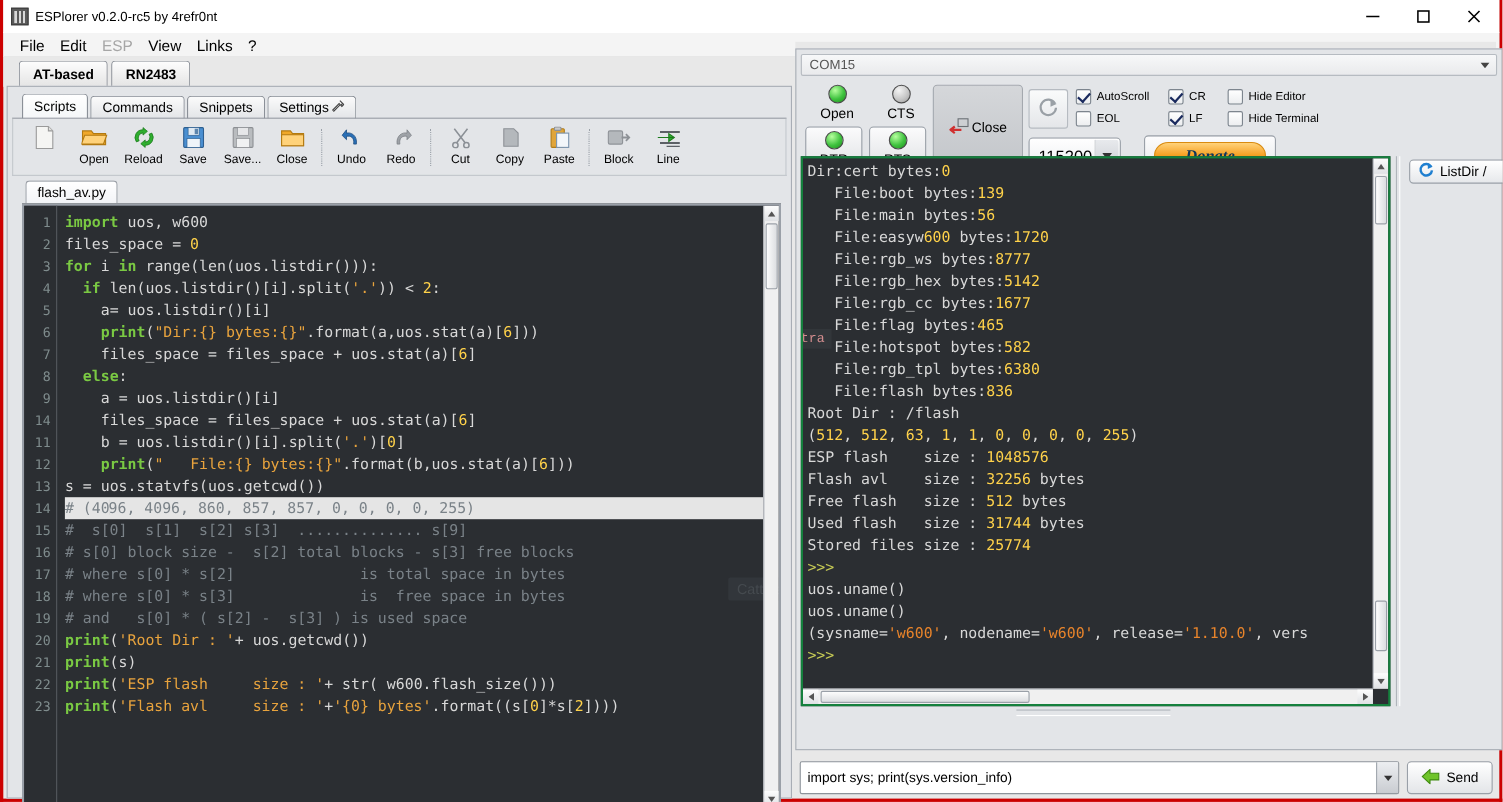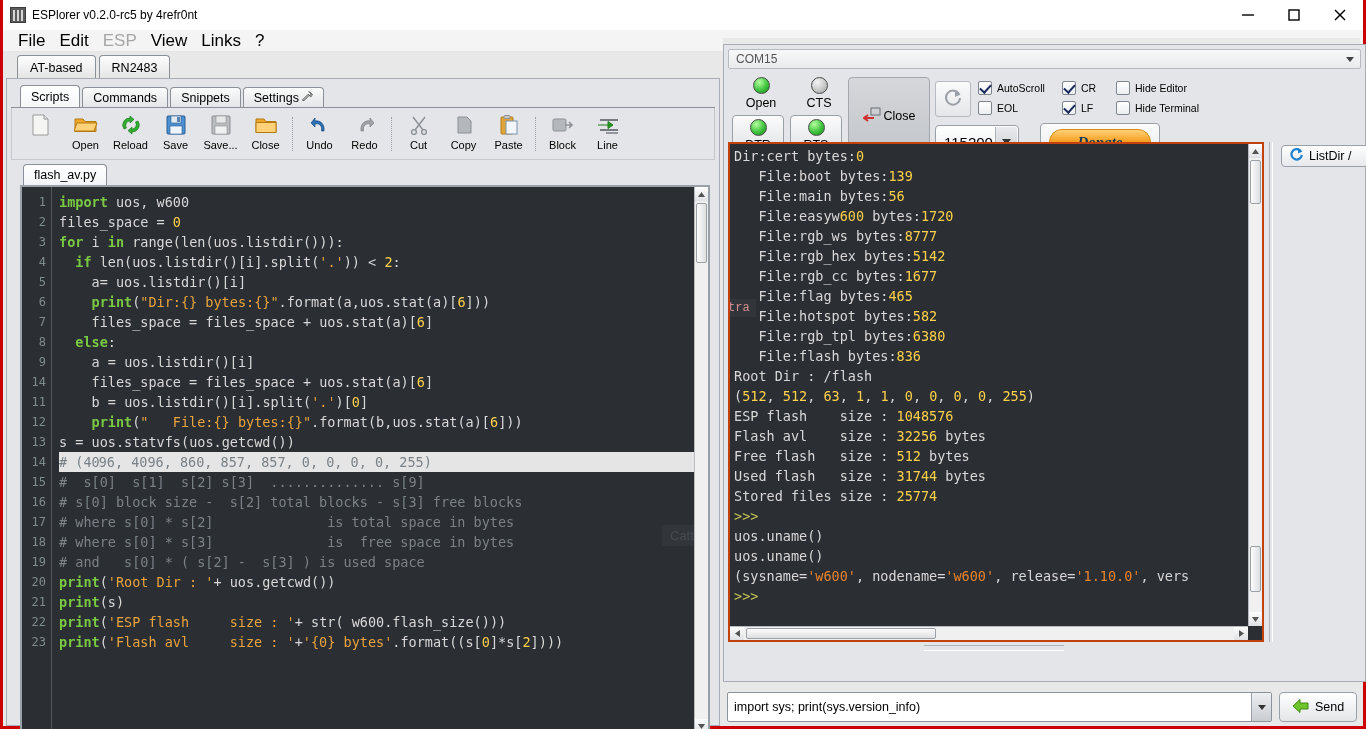--- a/index.html
+++ b/index.html
@@ -51,39 +51,40 @@
   .win-btn svg { display: block; }
 
   
   .menubar {
     position: absolute; left: 0; top: 30px; right: 0; height: 22px;
     background: #f4f4f4;
     display: flex; align-items: center; padding-left: 8px;
     border-bottom: 1px solid #e6e6e6;
   }
   .menu-item {
-    padding: 2px 7px; font-size: 17px; color: #000;
+    padding: 2px 7px; font-size: 14px; color: #000;
   }
   .menu-item.disabled { color: #a6a6a6; }
 
   
   .outer-tabs {
     position: absolute; left: 0; top: 52px; width: 720px; height: 27px;
     display: flex; align-items: flex-end; padding-left: 14px;
     background: #e8e8e8;
   }
   .otab {
     height: 24px; padding: 0 12px;
     display: flex; align-items: center;
     font-size: 12.5px; color: #000;
     background: linear-gradient(#fdfdfd, #e4e4e4);
     border: 1px solid #8b9098;
     border-bottom: none;
     border-radius: 4px 4px 0 0;
     margin-right: 3px;
+    font-weight: bold;
   }
   .otab.active {
     height: 26px;
     background: linear-gradient(#ffffff, #f3f5f8);
     font-weight: normal;
   }
 
   
   .left-panel {
     position: absolute; left: 3px; top: 78px; width: 714px; height: 648px;
@@ -304,21 +305,21 @@
     border: 1px solid #d98b10;
     display: flex; align-items: center; justify-content: center;
     font-size: 15px; font-weight: bold; font-style: italic;
     color: #10365c;
     font-family: "Liberation Serif", serif;
   }
 
   
   .term-wrap {
     position: absolute; left: 4px; top: 97px; width: 536px; height: 500px;
-    border: 2px solid #c2410c; background: #2b2e32; overflow: hidden;
+    border: 2px solid #15803d; background: #2b2e32; overflow: hidden;
     font-family: "DejaVu Sans Mono", monospace;
   }
   .term {
     position: absolute; left: 0; top: 0; right: 14px; bottom: 14px;
     padding: 2px 0 0 4px; white-space: pre; overflow: hidden;
   }
   .term .tl { font-size: 13.5px; line-height: 20px; color: #d8d8d8; height: 20px; }
   .t-num { color: #ffd24a; }
   .t-str { color: #e8842b; }
   .t-prompt { color: #c8cc55; }

